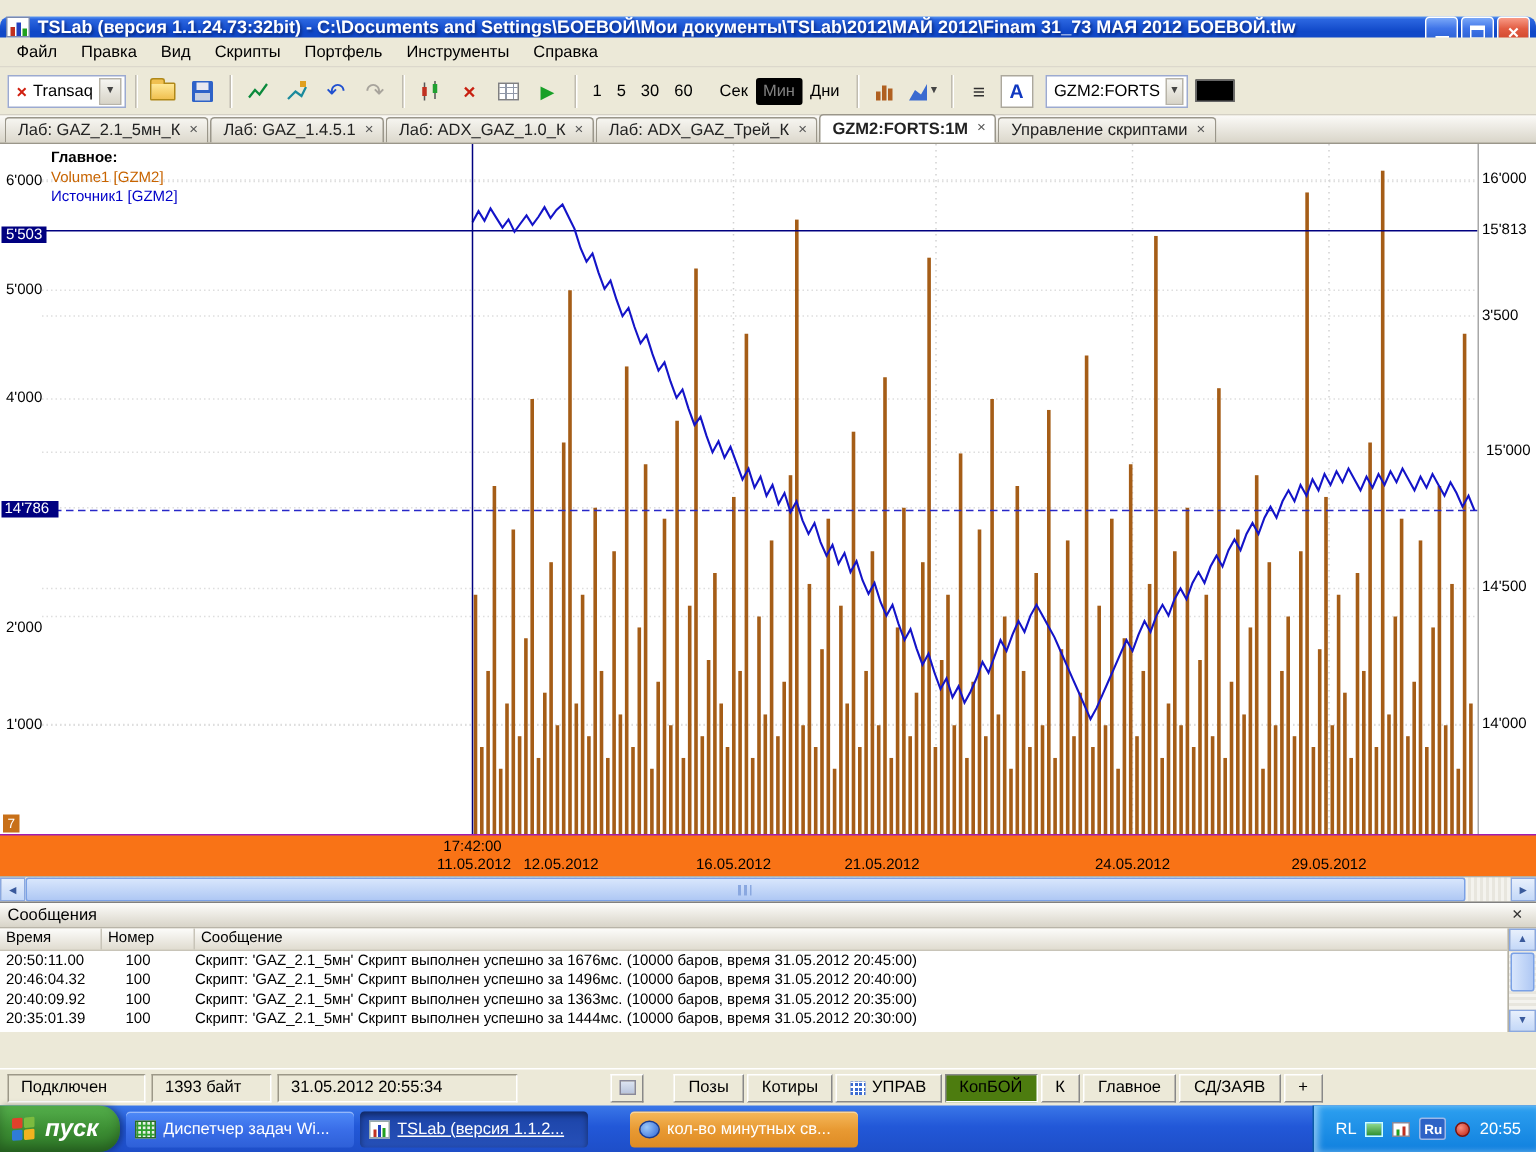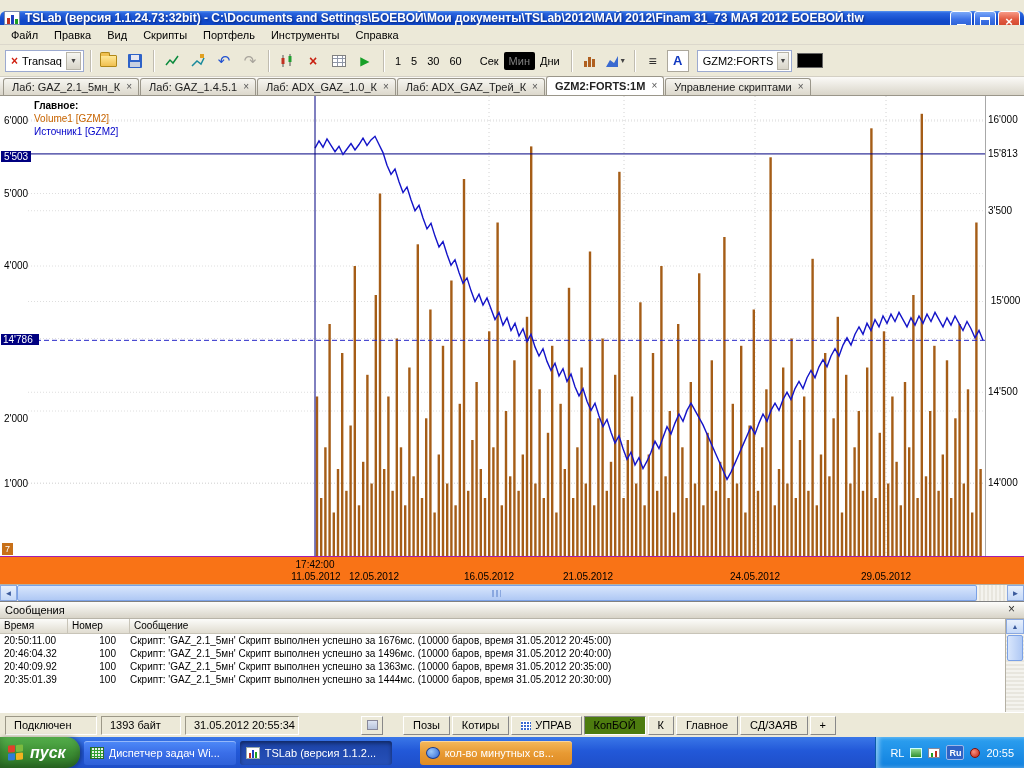--- a/index.html
+++ b/index.html
@@ -87,47 +87,47 @@
   .hscroll { position:absolute; top:488px; left:0; width:100%; height:17px; background:#ECEBE5; border-top:1px solid #B4B0A4; display:flex; }
   .hs-btn { width:17px; height:100%; background:linear-gradient(#E8F0FC,#C4D8F8); border:1px solid #8AA8E0;
     color:#3A5A9C; font-size:8px; display:flex; align-items:center; justify-content:center; flex:none; }
   .hs-track { flex:1; position:relative; background:repeating-linear-gradient(90deg,#F4F3EE 0 2px,#E8E6DE 2px 4px); }
   .hs-thumb { position:absolute; left:0; top:0; bottom:0; width:97%; background:linear-gradient(#D8E6FC,#AFC8F4);
     border:1px solid #7AA1E6; border-radius:2px; }
   .hs-grip { position:absolute; left:50%; top:4px; width:9px; height:7px; margin-left:-5px;
     background:repeating-linear-gradient(90deg,#8AA8E0 0 2px,transparent 2px 4px); }
 
   
-  .messages { position:absolute; top:601px; left:0; width:100%; height:134px; background:#ECE9D8; border-top:1px solid #808080; }
+  .messages { position:absolute; top:601px; left:0; width:100%; height:87px; background:#ECE9D8; border-top:1px solid #808080; }
   .msg-header { height:17px; background:linear-gradient(#FDFDFB,#D8D4C8); display:flex; align-items:center;
     padding:0 5px; border-bottom:1px solid #B8B4A8; font-size:11px; }
   .msg-title { flex:1; }
   .msg-close { width:15px; height:14px; font-size:12px; line-height:12px; text-align:center; color:#333; }
   .msg-colhead { height:15px; display:flex; background:linear-gradient(#FCFCFA,#E0DCD0); border-bottom:1px solid #C8C4B8;
     margin-right:19px; font-size:10px; }
   .mcol { padding:1px 4px; border-right:1px solid #C8C4B8; }
   .mcol0 { width:68px; } .mcol1 { width:62px; } .mcol2 { flex:1; border-right:none; }
   .msg-rows { position:absolute; top:32px; left:0; right:19px; bottom:0; background:#fff; font-size:10px; overflow:hidden; }
   .mrow { height:13px; display:flex; white-space:nowrap; align-items:center; }
   .mc0 { width:68px; padding-left:4px; flex:none; }
-  .mc1 { width:62px; text-align:right; padding-right:14px; flex:none; }
+  .mc1 { width:62px; text-align:center; padding-right:14px; flex:none; }
   .mc2 { flex:1; overflow:hidden; }
   .msg-vscroll { position:absolute; right:0; top:17px; bottom:0; width:19px; background:#ECEBE5; border-left:1px solid #B4B0A4;
     display:flex; flex-direction:column; align-items:stretch; }
   .vs-btn { height:15px; background:linear-gradient(#E8F0FC,#C4D8F8); border:1px solid #8AA8E0;
     color:#3A5A9C; font-size:7px; display:flex; align-items:center; justify-content:center; }
   .vs-track { flex:1; position:relative; background:repeating-linear-gradient(0deg,#F4F3EE 0 2px,#E8E6DE 2px 4px); }
   .vs-thumb { position:absolute; top:1px; left:1px; right:1px; height:26px; background:linear-gradient(90deg,#D8E6FC,#AFC8F4);
     border:1px solid #7AA1E6; border-radius:2px; }
 
   
   .statusbar { position:absolute; top:712px; left:0; width:100%; height:25px; background:#ECE9D8; border-top:1px solid #fff;
     display:flex; align-items:center; padding:0 5px; gap:4px; font-size:11px; }
   .spanel { height:19px; line-height:17px; padding:0 8px; border:1px solid; border-color:#9C9888 #FFF #FFF #9C9888; background:#ECE9D8; white-space:nowrap; }
-  .sp-conn { width:92px; } .sp-bytes { width:80px; } .sp-date { width:114px; }
+  .sp-conn { width:92px; } .sp-bytes { width:80px; } .sp-date { width:160px; }
   .stool { width:22px; height:19px; margin-left:58px; border:1px solid; border-color:#FFF #888 #888 #FFF; background:#ECE9D8;
     display:flex; align-items:center; justify-content:center; }
   .stool-ic { width:11px; height:10px; border:1px solid #889; background:linear-gradient(#DDE4F2,#B8C4DC); }
   .status-buttons { display:flex; gap:2px; margin-left:16px; }
   .sbtn { height:19px; padding:0 9px; border:1px solid; border-color:#FFF #888 #888 #FFF; background:#ECE9D8;
     display:flex; align-items:center; gap:4px; white-space:nowrap; }
   .sbtn-active { background:#4d7c0f; border-color:#888 #FFF #FFF #888; }
   .sbtn-ic { width:10px; height:9px; background-color:#3A6AD0;
     background-image:repeating-linear-gradient(0deg,transparent 0 2px,#fff 2px 3px),repeating-linear-gradient(90deg,transparent 0 2px,#fff 2px 3px); }
 
@@ -138,21 +138,21 @@
     border-radius:0 14px 14px 0; color:#fff; font-weight:bold; font-style:italic; font-size:16px;
     display:flex; align-items:center; gap:6px; box-shadow:inset 0 -4px 8px rgba(0,0,0,.25), 2px 0 4px rgba(0,0,0,.35); flex:none; }
   .winflag { width:16px; height:15px; display:grid; grid-template-columns:7px 7px; grid-template-rows:7px 7px; gap:1px; transform:skewY(-4deg); }
   .winflag span { border-radius:1px; }
   .wf1 { background:#E0412B; } .wf2 { background:#7CBB3F; } .wf3 { background:#2F7CD6; } .wf4 { background:#F2B31F; }
   .tasks { display:flex; align-items:center; height:100%; }
   .task { height:24px; width:152px; margin-left:4px; border-radius:3px;
     background:linear-gradient(#4E8AF8,#3A6EE8 50%,#2E60D8); color:#fff;
     display:flex; align-items:center; padding:0 6px; gap:5px; font-size:11px;
     box-shadow:inset 0 1px 0 rgba(255,255,255,.4); }
-  .task-active { background:linear-gradient(#1C44A8,#2650B8); box-shadow:inset 0 2px 4px rgba(0,0,0,.45); }
+  .task-active { background:linear-gradient(#1C44A8,#2650B8); box-shadow:inset 0 2px 4px rgba(0,0,0,.45);text-decoration:underline; }
   .task-alert { background:linear-gradient(#F5B95C,#E89A33 50%,#DE8B24);margin-left:28px; }
   .task-label { overflow:hidden; white-space:nowrap; flex:1; }
   .task-ic { width:14px; height:12px; flex:none; background:#fff; border:1px solid #9AA; }
   .task-manager-icon { background:#E8F0E8; border-color:#2A6A2A;
     background-image:linear-gradient(90deg,#30A030 1px,transparent 1px),linear-gradient(0deg,#30A030 1px,transparent 1px); background-size:3px 3px; }
   .tslab-icon { background-color:#fff;
     background-image:linear-gradient(#C03020,#C03020),linear-gradient(#2040C0,#2040C0),linear-gradient(#20A020,#20A020);
     background-size:2px 5px,2px 8px,2px 6px; background-position:2px 5px,5px 2px,8px 4px; background-repeat:no-repeat; }
   .browser-icon { border-radius:50%; background:radial-gradient(circle at 35% 35%,#9CC8F8,#2E66D8); border-color:#1A3C90; }
   .tray { margin-left:auto; height:31px; background:linear-gradient(#2DA0F0,#1080DE);

